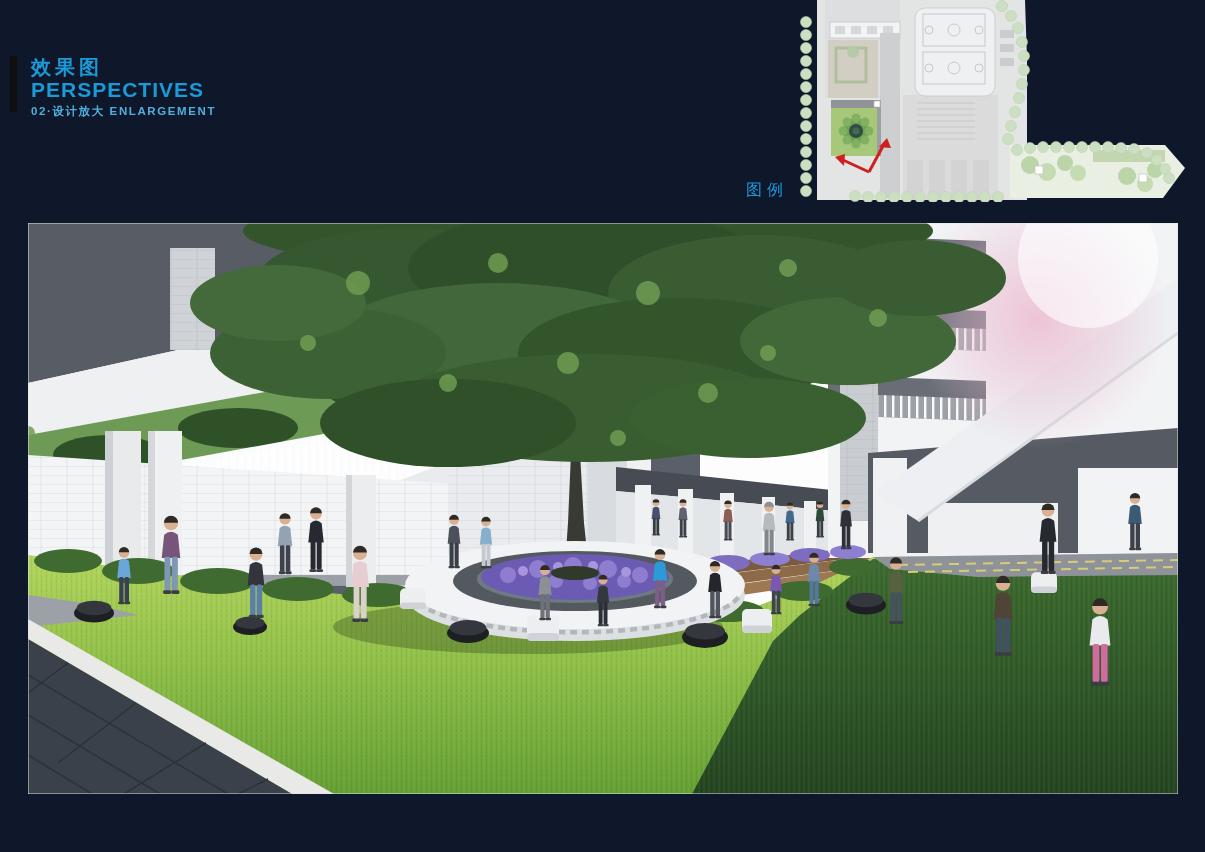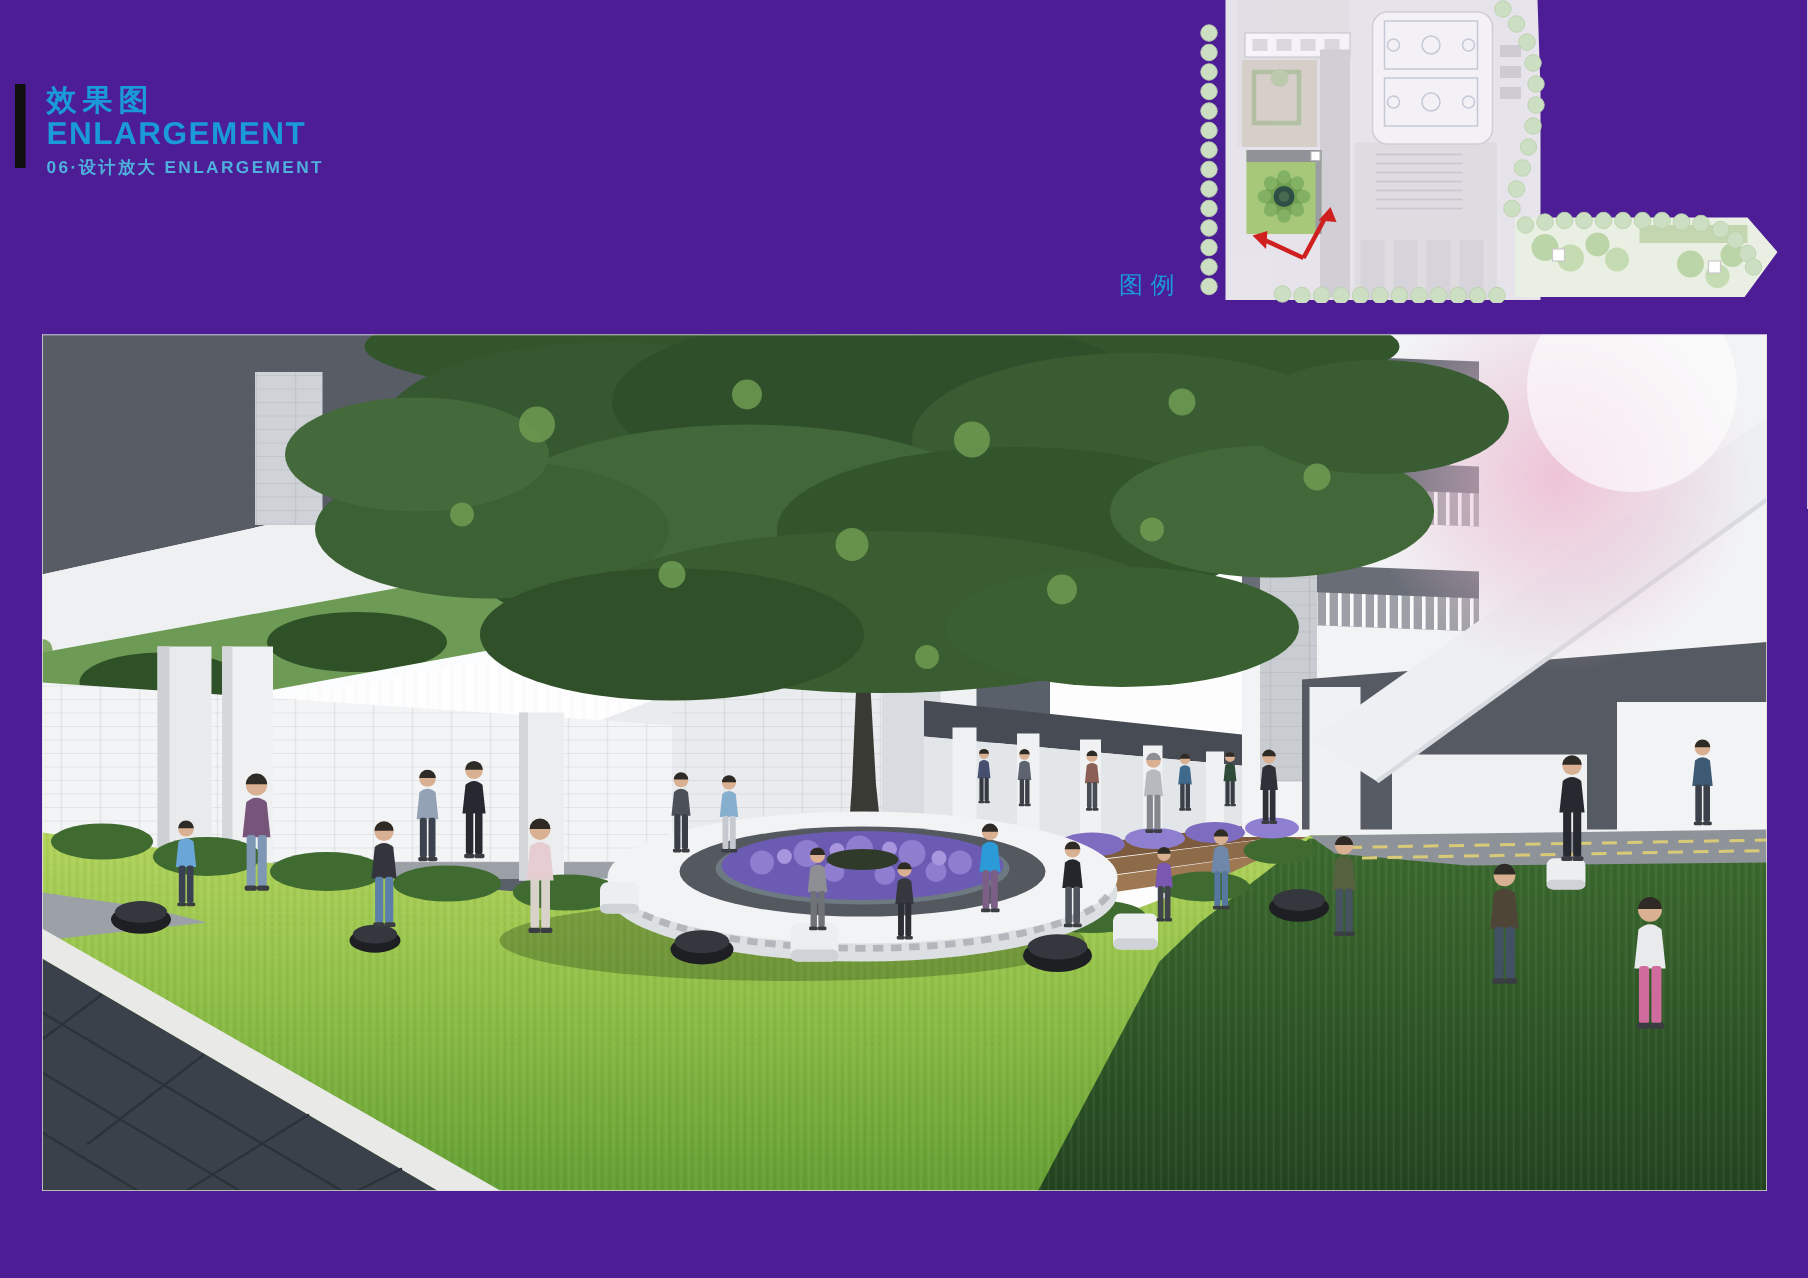--- a/index.html
+++ b/index.html
@@ -1,16 +1,16 @@
 <!DOCTYPE html>
 <html><head>
 <meta charset="utf-8">
 <style>
   html,body{margin:0;padding:0;background:#ffffff;}
-  .page{position:relative;width:1205px;height:852px;background:#4c1d95;overflow:hidden;
+  .page{position:relative;width:1205px;height:852px;background:#0f172a;overflow:hidden;
         font-family:"Liberation Sans","DejaVu Sans",sans-serif;}
   .title-block{position:absolute;left:10px;top:56px;display:flex;}
   .title-bar{width:7px;height:56px;background:#0f0f0f;margin-right:14px;}
   .title-cn{font-size:20px;font-weight:bold;color:#1b9ad8;letter-spacing:4px;line-height:22px;}
   .title-en{font-size:21px;font-weight:bold;color:#1b9ad8;letter-spacing:1px;line-height:23px;}
   .title-sub{font-size:11.5px;font-weight:bold;color:#4fb0de;letter-spacing:1.6px;margin-top:3px;}
   .legend-label{position:absolute;left:746px;top:180px;font-size:16px;font-weight:normal;
         color:#1b9ad8;letter-spacing:5px;}
   .keymap{position:absolute;left:795px;top:0px;width:390px;height:202px;}
   .rendering{position:absolute;left:28px;top:223px;width:1150px;height:571px;margin:0;}
@@ -18,22 +18,22 @@
 </style>
 </head>
 <body>
 
 <div class="page">
 
   <header class="title-block">
     <div class="title-bar"></div>
     <div>
       <div class="title-cn">效果图</div>
-      <div class="title-en">ENLARGEMENT</div>
-      <div class="title-sub">06·设计放大 ENLARGEMENT</div>
+      <div class="title-en">PERSPECTIVES</div>
+      <div class="title-sub">02·设计放大 ENLARGEMENT</div>
     </div>
   </header>
 
   <div class="legend-label">图例</div>
 
   <div class="keymap">
     <svg viewBox="0 0 390 202" width="390" height="202">
 
       <g opacity="0.95">
         <polygon points="22,0 230,0 232,60 232,200 22,200" fill="#efefef"></polygon>

